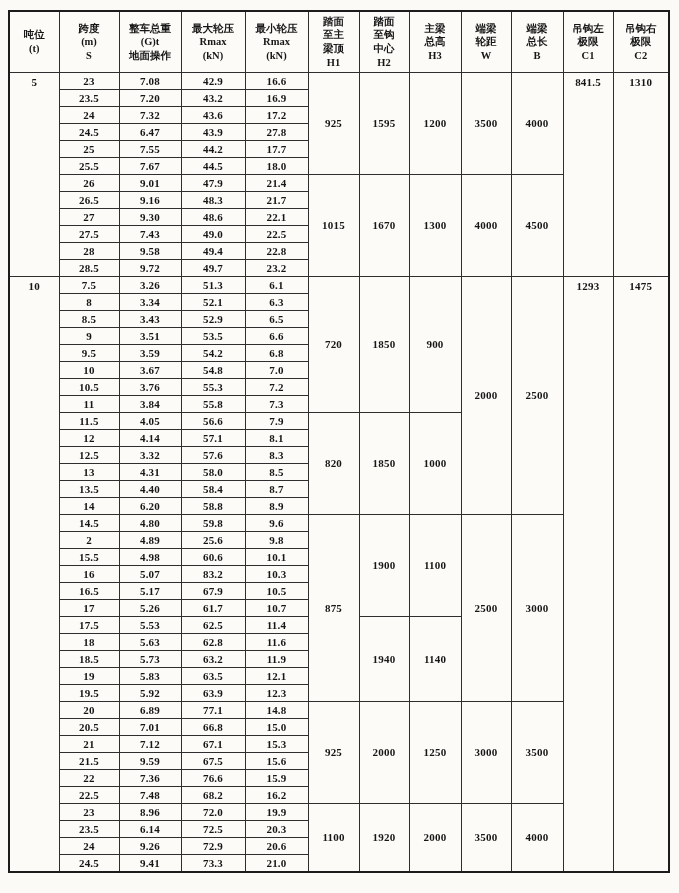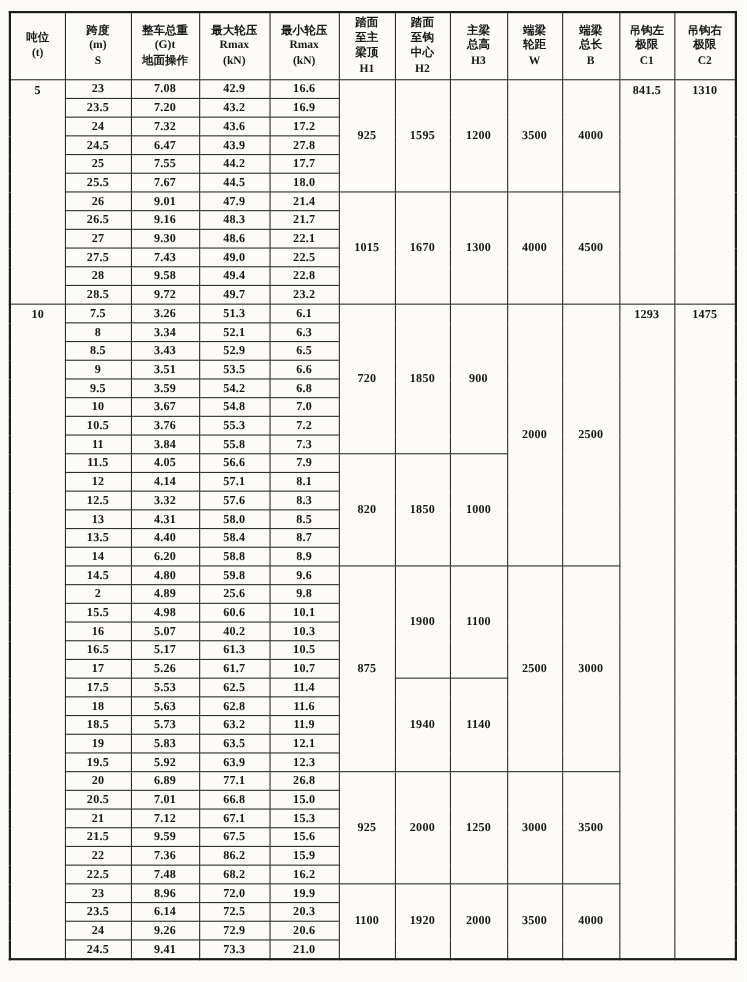--- a/index.html
+++ b/index.html
@@ -309,27 +309,27 @@
         </tr>
         <tr>
           <td>15.5</td>
           <td>4.98</td>
           <td>60.6</td>
           <td>10.1</td>
         </tr>
         <tr>
           <td>16</td>
           <td>5.07</td>
-          <td>40.2</td>
+          <td>83.2</td>
           <td>10.3</td>
         </tr>
         <tr>
           <td>16.5</td>
           <td>5.17</td>
-          <td>61.3</td>
+          <td>67.9</td>
           <td>10.5</td>
         </tr>
         <tr>
           <td>17</td>
           <td>5.26</td>
           <td>61.7</td>
           <td>10.7</td>
         </tr>
         <tr>
           <td>17.5</td>
@@ -360,21 +360,21 @@
         <tr>
           <td>19.5</td>
           <td>5.92</td>
           <td>63.9</td>
           <td>12.3</td>
         </tr>
         <tr>
           <td>20</td>
           <td>6.89</td>
           <td>77.1</td>
-          <td>26.8</td>
+          <td>14.8</td>
           <td rowspan="6">925</td>
           <td rowspan="6">2000</td>
           <td rowspan="6">1250</td>
           <td rowspan="6">3000</td>
           <td rowspan="6">3500</td>
         </tr>
         <tr>
           <td>20.5</td>
           <td>7.01</td>
           <td>66.8</td>
@@ -388,21 +388,21 @@
         </tr>
         <tr>
           <td>21.5</td>
           <td>9.59</td>
           <td>67.5</td>
           <td>15.6</td>
         </tr>
         <tr>
           <td>22</td>
           <td>7.36</td>
-          <td>86.2</td>
+          <td>76.6</td>
           <td>15.9</td>
         </tr>
         <tr>
           <td>22.5</td>
           <td>7.48</td>
           <td>68.2</td>
           <td>16.2</td>
         </tr>
         <tr>
           <td>23</td>

